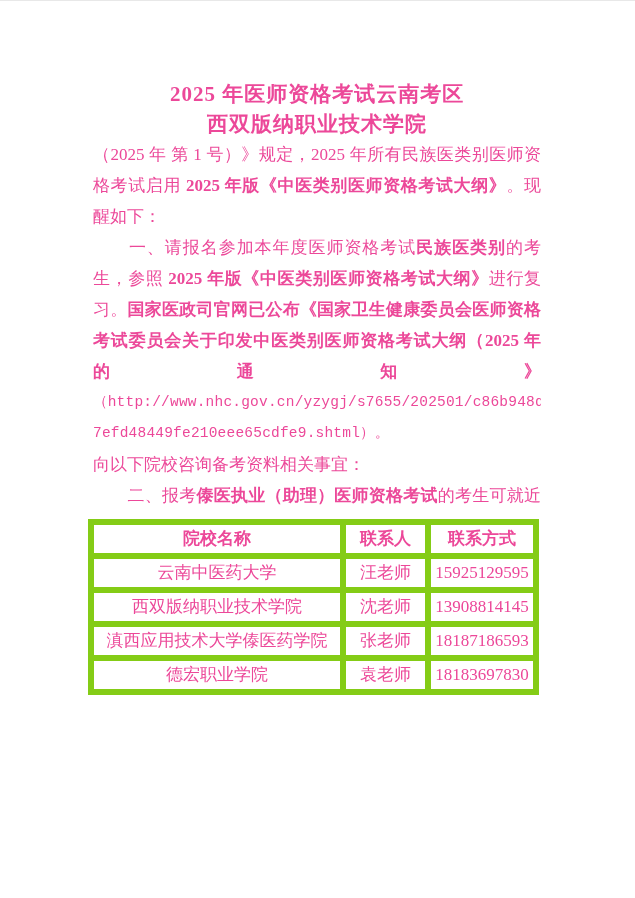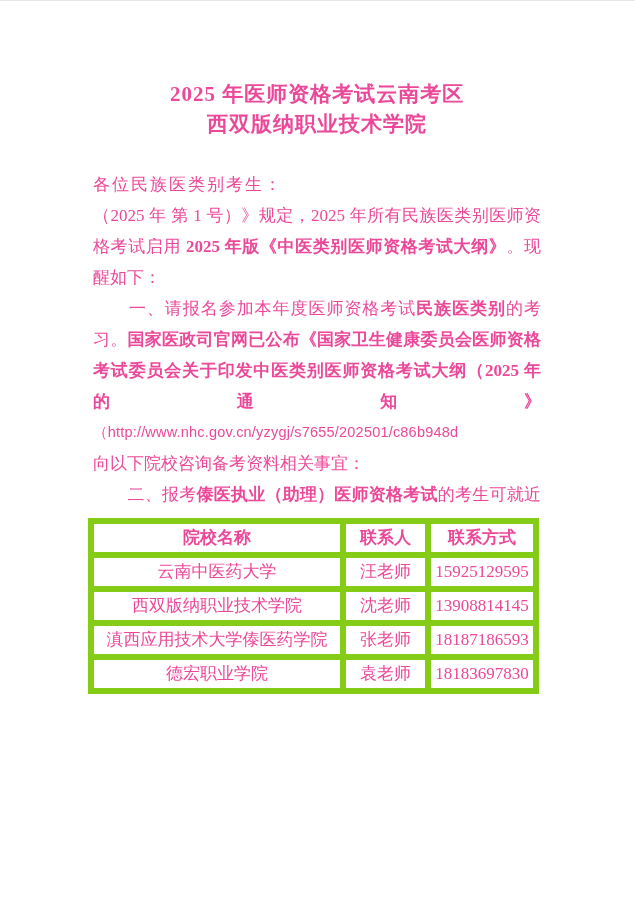--- a/index.html
+++ b/index.html
@@ -43,21 +43,21 @@
     height:31px;
     overflow:hidden;
     text-align:justify;
     text-align-last:justify;
   }
   .plast {
     text-align:right;
     text-align-last:left;
   }
   .purl {
-    font-family:Liberation Sans, sans-serif;
+    font-family:Liberation Mono, monospace;
     font-size:14.5px;
     letter-spacing:0.2px;
     text-align:left;
     text-align-last:left;
   }
   .b { font-weight:bold; }
   .contact-table {
     border-collapse:collapse;
     table-layout:fixed;
     width:445px;
@@ -84,31 +84,32 @@
 <body>
 
 <div class="page">
   <div class="content">
 
     <div>
       <div class="title-line">2025 年医师资格考试云南考区</div>
       <div class="title-line">西双版纳职业技术学院</div>
     </div>
 
-    <div class="salutation">各位民族医类别考生：</div>
 
     <div id="paragraphs">
         <div class="pline"><span>（2025 年  第 1 号）》规定，2025 年所有民族医类别医师资</span></div>
         <div class="pline"><span>格考试启用 </span><span class="b">2025 年版《中医类别医师资格考试大纲》</span><span>。现提</span></div>
         <div class="pline plast"><span>醒如下：</span></div>
         <div class="pline"><span>　　一、请报名参加本年度医师资格考试</span><span class="b">民族医类别</span><span>的考</span></div>
+        <div class="pline"><span>生，参照 </span><span class="b">2025 年版《中医类别医师资格考试大纲》</span><span>进行复</span></div>
         <div class="pline"><span>习。</span><span class="b">国家医政司官网已公布《国家卫生健康委员会医师资格</span></div>
         <div class="pline"><span class="b">考试委员会关于印发中医类别医师资格考试大纲（2025 年版）</span></div>
         <div class="pline"><span class="b">的通知》</span></div>
         <div class="pline purl"><span>（http://www.nhc.gov.cn/yzygj/s7655/202501/c86b948d</span></div>
+        <div class="pline plast purl"><span>7efd48449fe210eee65cdfe9.shtml）。</span></div>
         <div class="pline plast"><span>向以下院校咨询备考资料相关事宜：</span></div>
         <div class="pline"><span>　　二、报考</span><span class="b">傣医执业（助理）医师资格考试</span><span>的考生可就近</span></div>
       </div>
 
     <table class="contact-table">
       <colgroup>
         <col class="col-school">
         <col class="col-contact">
         <col class="col-phone">
       </colgroup>

